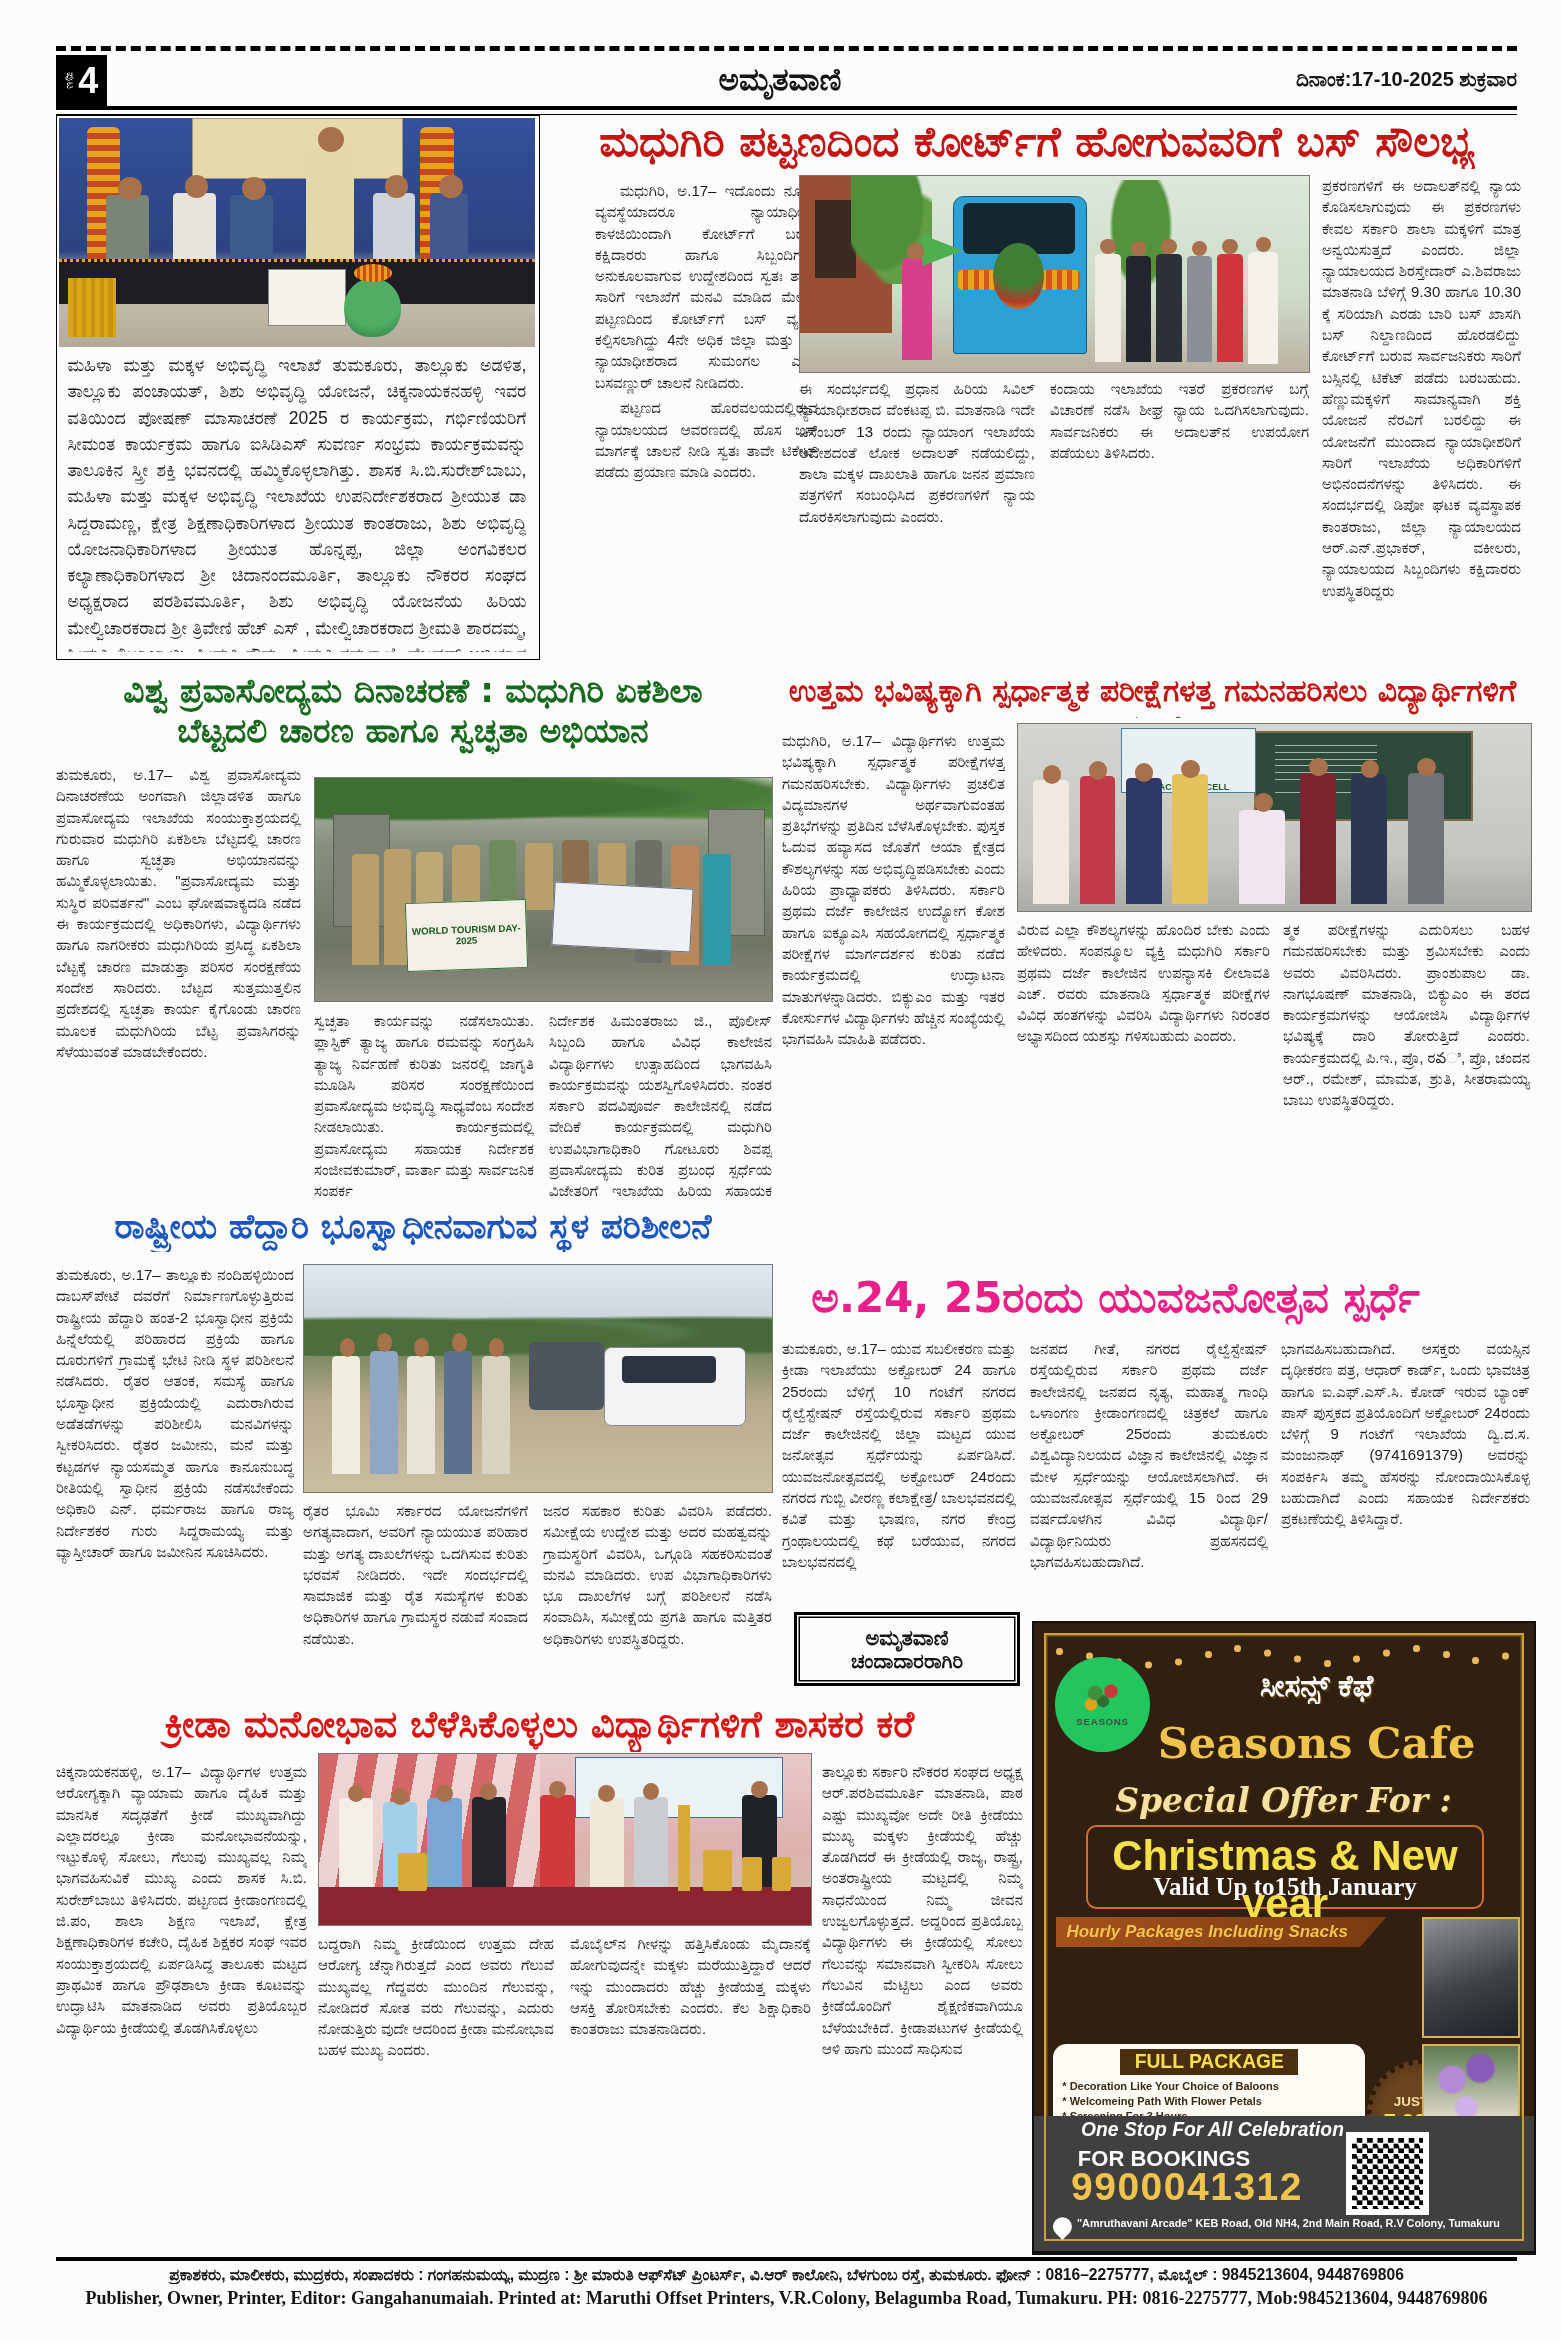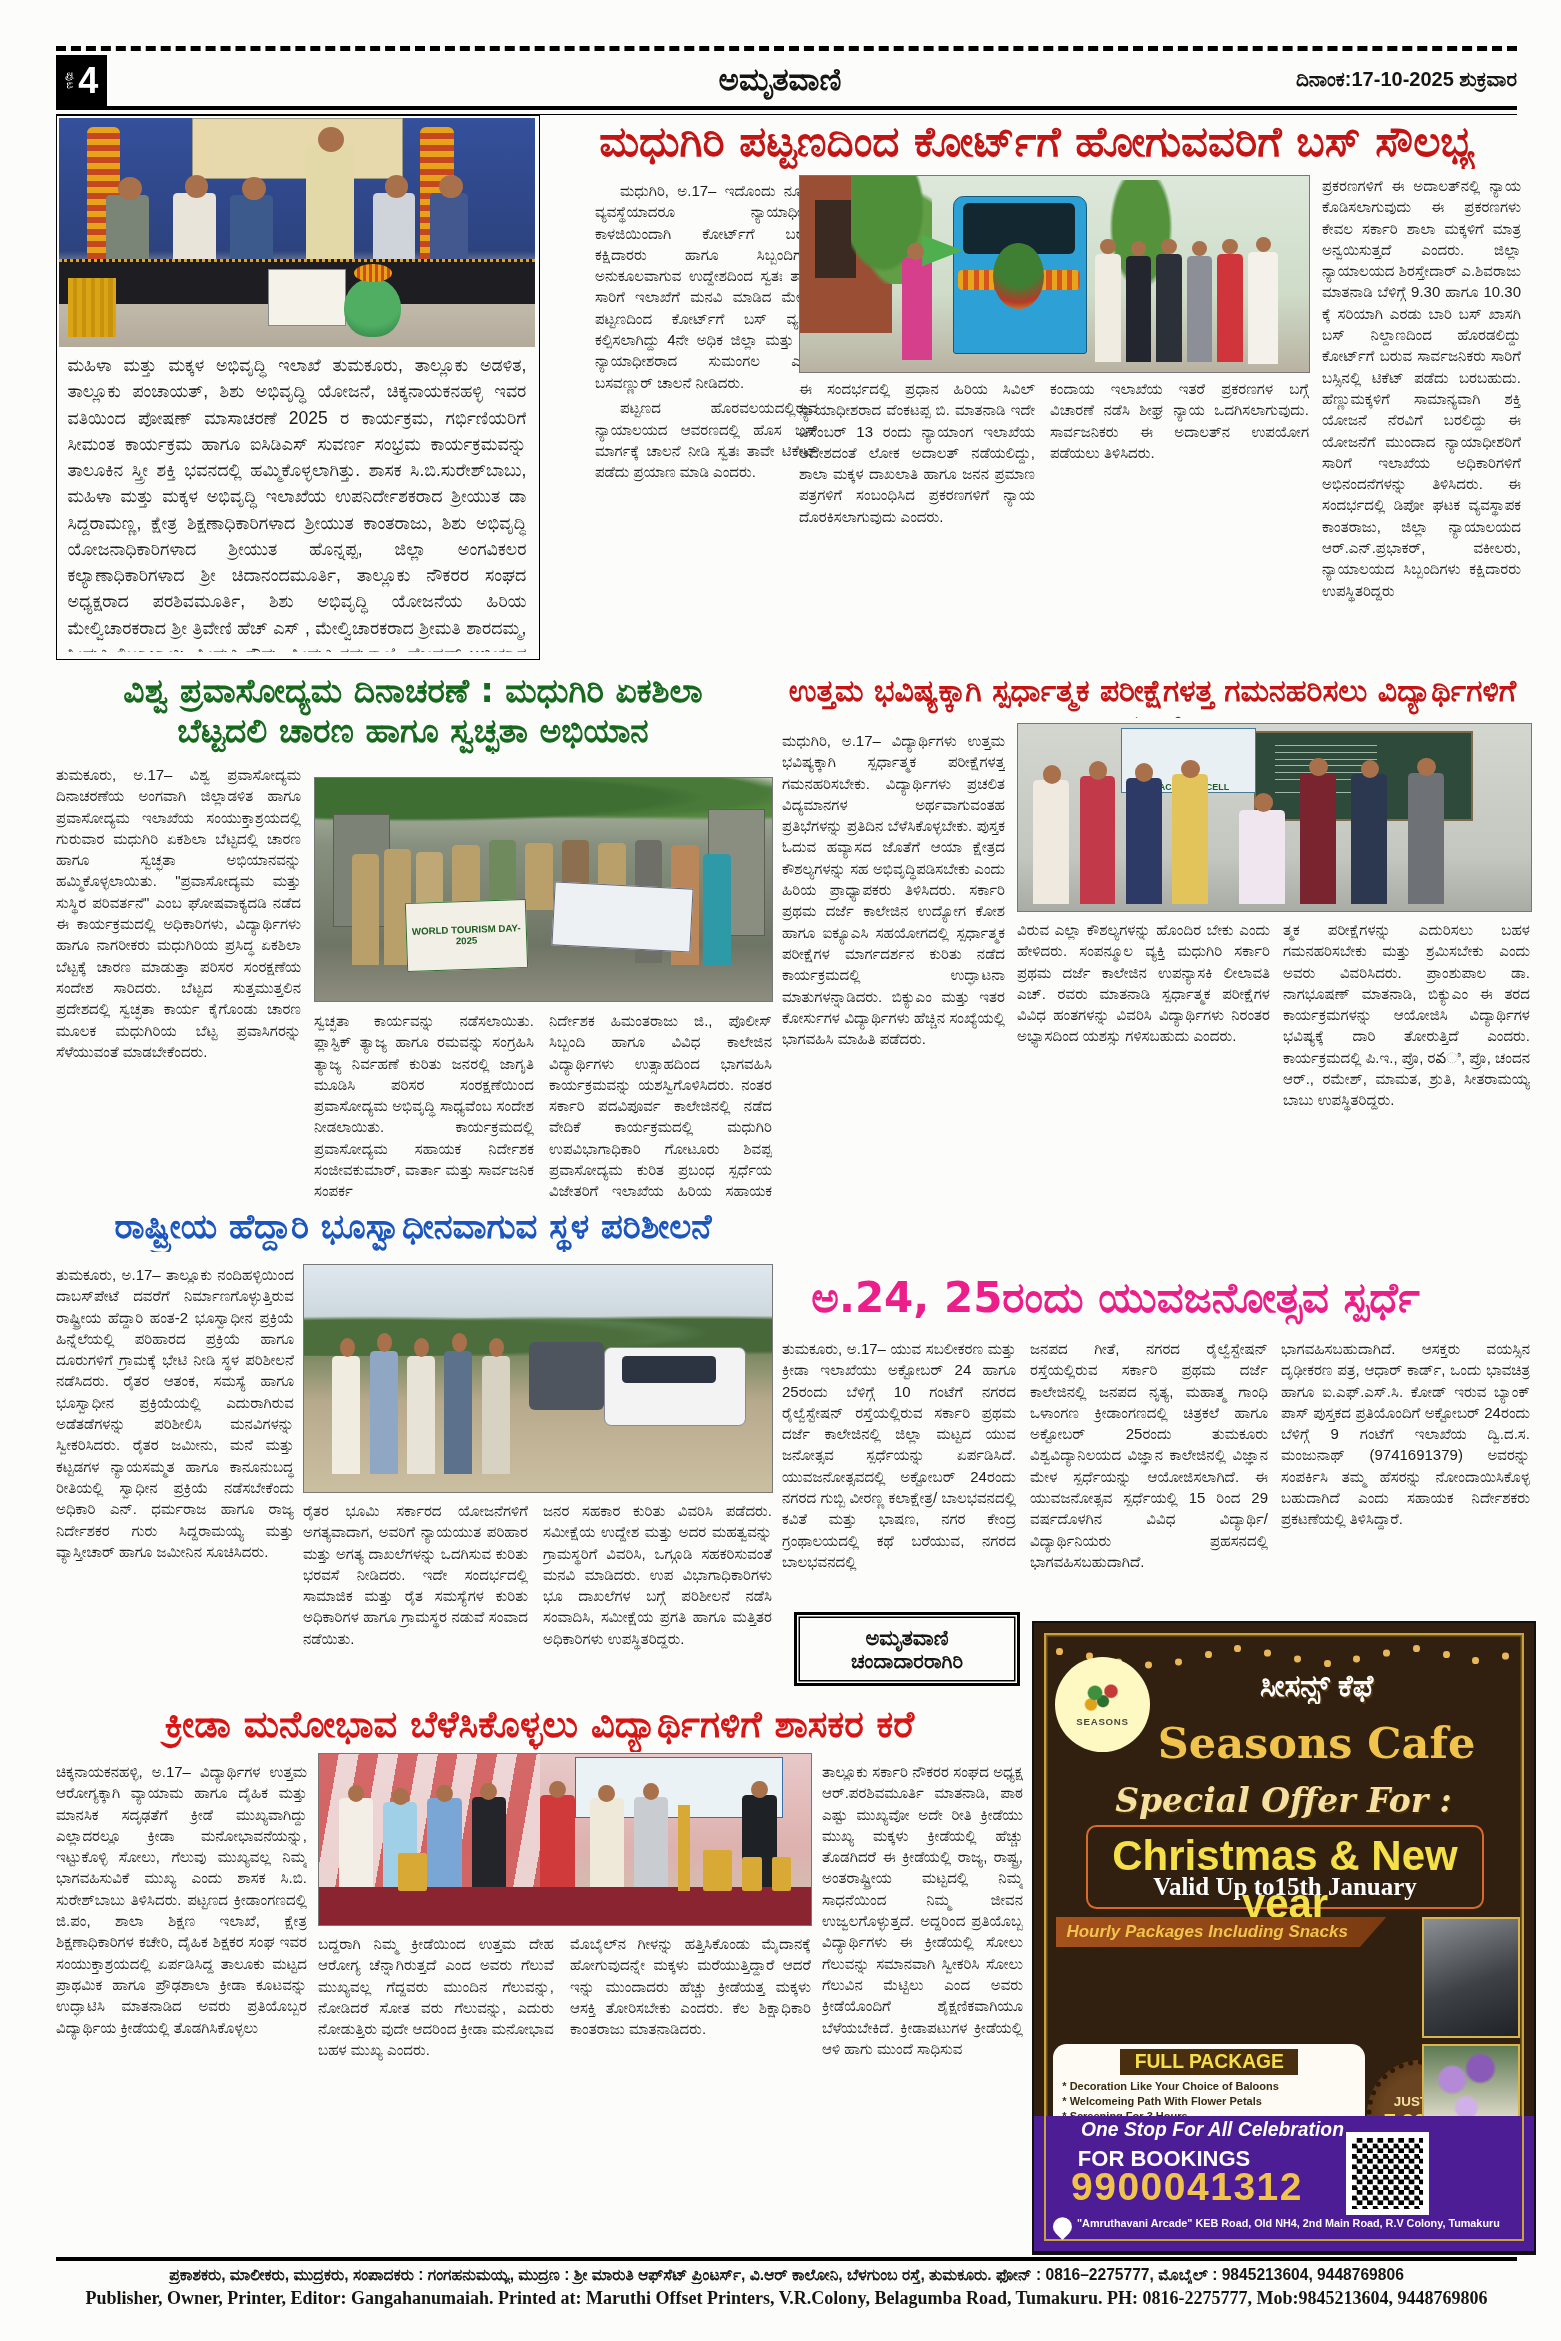--- a/index.html
+++ b/index.html
@@ -219,21 +219,21 @@
     <div class="trophy" style="left:86%;top:60%;width:4%;height:20%;"></div>
     <div class="trophy" style="left:92%;top:60%;width:4%;height:20%;"></div>
   </div>
   <div class="col" style="left:318px;top:1933px;width:236px;height:314px;">ಬದ್ದರಾಗಿ ನಿಮ್ಮ ಕ್ರೀಡೆಯಿಂದ ಉತ್ತಮ ದೇಹ ಆರೋಗ್ಯ ಚೆನ್ನಾಗಿರುತ್ತದೆ ಎಂದ ಅವರು ಗೆಲುವೆ ಮುಖ್ಯವಲ್ಲ ಗೆದ್ದವರು ಮುಂದಿನ ಗೆಲುವನ್ನು, ನೋಡಿದರೆ ಸೋತ ವರು ಗೆಲುವನ್ನು, ಎದುರು ನೋಡುತ್ತಿರು ವುದೇ ಆದರಿಂದ ಕ್ರೀಡಾ ಮನೋಭಾವ ಬಹಳ ಮುಖ್ಯ ಎಂದರು.</div>
   <div class="col" style="left:570px;top:1933px;width:241px;height:314px;">ಮೊಬೈಲ್‌ನ ಗೀಳನ್ನು ಹತ್ತಿಸಿಕೊಂಡು ಮೈದಾನಕ್ಕೆ ಹೋಗುವುದನ್ನೇ ಮಕ್ಕಳು ಮರೆಯುತ್ತಿದ್ದಾರೆ ಆದರೆ ಇನ್ನು ಮುಂದಾದರು ಹೆಚ್ಚು ಕ್ರೀಡೆಯತ್ತ ಮಕ್ಕಳು ಆಸಕ್ತಿ ತೋರಿಸಬೇಕು ಎಂದರು. ಕೆಲ ಶಿಕ್ಷಾಧಿಕಾರಿ ಕಾಂತರಾಜು ಮಾತನಾಡಿದರು.</div>
   <div class="col" style="left:822px;top:1761px;width:201px;height:487px;">ತಾಲ್ಲೂಕು ಸರ್ಕಾರಿ ನೌಕರರ ಸಂಘದ ಅಧ್ಯಕ್ಷ ಆರ್.ಪರಶಿವಮೂರ್ತಿ ಮಾತನಾಡಿ, ಪಾಠ ಎಷ್ಟು ಮುಖ್ಯವೋ ಅದೇ ರೀತಿ ಕ್ರೀಡೆಯು ಮುಖ್ಯ ಮಕ್ಕಳು ಕ್ರೀಡೆಯಲ್ಲಿ ಹೆಚ್ಚು ತೊಡಗಿದರೆ ಈ ಕ್ರೀಡೆಯಲ್ಲಿ ರಾಜ್ಯ, ರಾಷ್ಟ್ರ, ಅಂತರಾಷ್ಟ್ರೀಯ ಮಟ್ಟದಲ್ಲಿ ನಿಮ್ಮ ಸಾಧನೆಯಿಂದ ನಿಮ್ಮ ಜೀವನ ಉಜ್ವಲಗೊಳ್ಳುತ್ತದೆ. ಅದ್ದರಿಂದ ಪ್ರತಿಯೊಬ್ಬ ವಿದ್ಯಾರ್ಥಿಗಳು ಈ ಕ್ರೀಡೆಯಲ್ಲಿ ಸೋಲು ಗೆಲುವನ್ನು ಸಮಾನವಾಗಿ ಸ್ವೀಕರಿಸಿ ಸೋಲು ಗೆಲುವಿನ ಮೆಟ್ಟಿಲು ಎಂದ ಅವರು ಕ್ರೀಡೆಯೊಂದಿಗೆ ಶೈಕ್ಷಣಿಕವಾಗಿಯೂ ಬೆಳೆಯಬೇಕಿದೆ. ಕ್ರೀಡಾಪಟುಗಳ ಕ್ರೀಡೆಯಲ್ಲಿ ಆಳಿ ಹಾಗು ಮುಂದೆ ಸಾಧಿಸುವ</div>
 
   <div id="ad" class="abs" style="left:1032px;top:1621px;width:500px;height:630px;">
     <div class="goldframe"></div>
     <div class="lightdot" style="left:22px;top:25px;"></div>
-    <div class="abs" style="left:21px;top:34px;width:95px;height:95px;background:#fef9c3;border-radius:50%;display:flex;align-items:center;justify-content:center;">
+    <div class="abs" style="left:21px;top:34px;width:95px;height:95px;background:#22c55e;border-radius:50%;display:flex;align-items:center;justify-content:center;">
       <div style="text-align:center;">
         <div style="width:40px;height:33px;margin:0 auto;background:radial-gradient(circle at 30% 30%,#3f8f3f 18%,transparent 22%),radial-gradient(circle at 70% 25%,#c43a3a 16%,transparent 20%),radial-gradient(circle at 50% 55%,#2e6e2e 20%,transparent 25%),radial-gradient(circle at 20% 65%,#e0a21a 14%,transparent 18%);"></div>
         <div style="font-size:9.7px;font-weight:bold;color:#4a4a40;letter-spacing:0.7px;">SEASONS</div>
       </div>
     </div>
     <div class="adtxt" style="left:119px;top:46px;width:327px;font-size:30px;font-weight:bold;color:#fff;text-shadow:1.5px 1.5px 0 #5a3a10;">ಸೀಸನ್ಸ್ ಕೆಫೆ</div>
     <div class="adtxt" style="left:89px;top:95px;width:387px;font-size:43px;font-weight:bold;color:#f0c44c;font-family:'DejaVu Serif',serif;">Seasons Cafe</div>
     <div class="adtxt" style="left:45px;top:158px;width:409px;font-size:33px;font-weight:bold;font-style:italic;color:#f5e0a0;font-family:'DejaVu Serif',serif;text-shadow:1.5px 1.5px 0 #4a2e08;">Special Offer For :</div>
     <div class="abs" style="left:52px;top:202px;width:394px;height:80px;border:2.2px solid #d86a2a;border-radius:10.4px;">
       <div class="adtxt" style="left:0;top:4.5px;width:100%;font-size:42px;font-weight:bold;color:#f5e04a;">Christmas &amp; New year</div>
@@ -263,21 +263,21 @@
     <div class="wpanel" style="left:19.3px;top:559px;width:312px;height:48px;display:flex;align-items:center;">
       <div style="width:40px;height:33px;margin:0 6px;background:linear-gradient(180deg,#d03a2a 40%,#e8b83a 40%);border-radius:3px;"></div>
       <div style="font-size:12px;font-weight:bold;color:#c42a2a;line-height:1.25;padding-right:4.5px;">Light Snacks 1/2 kg cake, 100ml Cold Drink, French Fries Nuggets for 6 Members</div>
     </div>
     <div class="thumb" style="left:388px;top:540px;width:94px;height:74px;background:radial-gradient(circle at 40% 30%,#7a8ae0 14%,transparent 18%),radial-gradient(circle at 65% 45%,#9aa6ec 12%,transparent 16%),linear-gradient(180deg,#23262e,#3a3e4a);"></div>
     <div class="adtxt" style="left:15px;top:611px;width:327px;font-size:9.7px;font-weight:bold;color:#f0e6cc;">For Cafeterias Celebration also Available for Minimum Bill of Rs799/-</div>
 
     <div class="adtxt" style="left:22px;top:520px;width:0;height:0;overflow:hidden;"></div>
   </div>
 
-  <div class="abs" style="left:1032px;top:2116px;width:500px;height:135px;background:#4c1d95;border:2.2px solid #111;border-top:none;">
+  <div class="abs" style="left:1032px;top:2116px;width:500px;height:135px;background:#404040;border:2.2px solid #111;border-top:none;">
     <div class="abs" style="left:10.4px;top:0;right:10.4px;bottom:10.4px;border:2.2px solid #c9a23f;border-top:none;"></div>
     <div class="adtxt" style="left:15px;top:3px;width:327px;font-size:19.3px;font-weight:bold;font-style:italic;color:#fff;">One Stop For All Celebration</div>
     <div class="adtxt" style="left:11px;top:30px;width:238px;font-size:22px;font-weight:bold;color:#fff;">FOR BOOKINGS</div>
     <div class="adtxt" style="left:4.5px;top:49px;width:297px;font-size:39px;font-weight:bold;color:#f0c44c;letter-spacing:1.5px;">9900041312</div>
     <div class="qr" style="left:312px;top:16.4px;width:71px;height:71px;"></div>
     <div class="pin" style="left:19.3px;top:101px;"></div>
     <div class="adtxt" style="left:43px;top:101px;width:439px;font-size:10.8px;font-weight:bold;color:#fff;text-align:left;">"Amruthavani Arcade" KEB Road, Old  NH4, 2nd Main Road, R.V Colony, Tumakuru</div>
   </div>
 
   <div class="abs" style="left:56px;top:2257px;width:1461px;border-top:4.5px solid #000;"></div>

